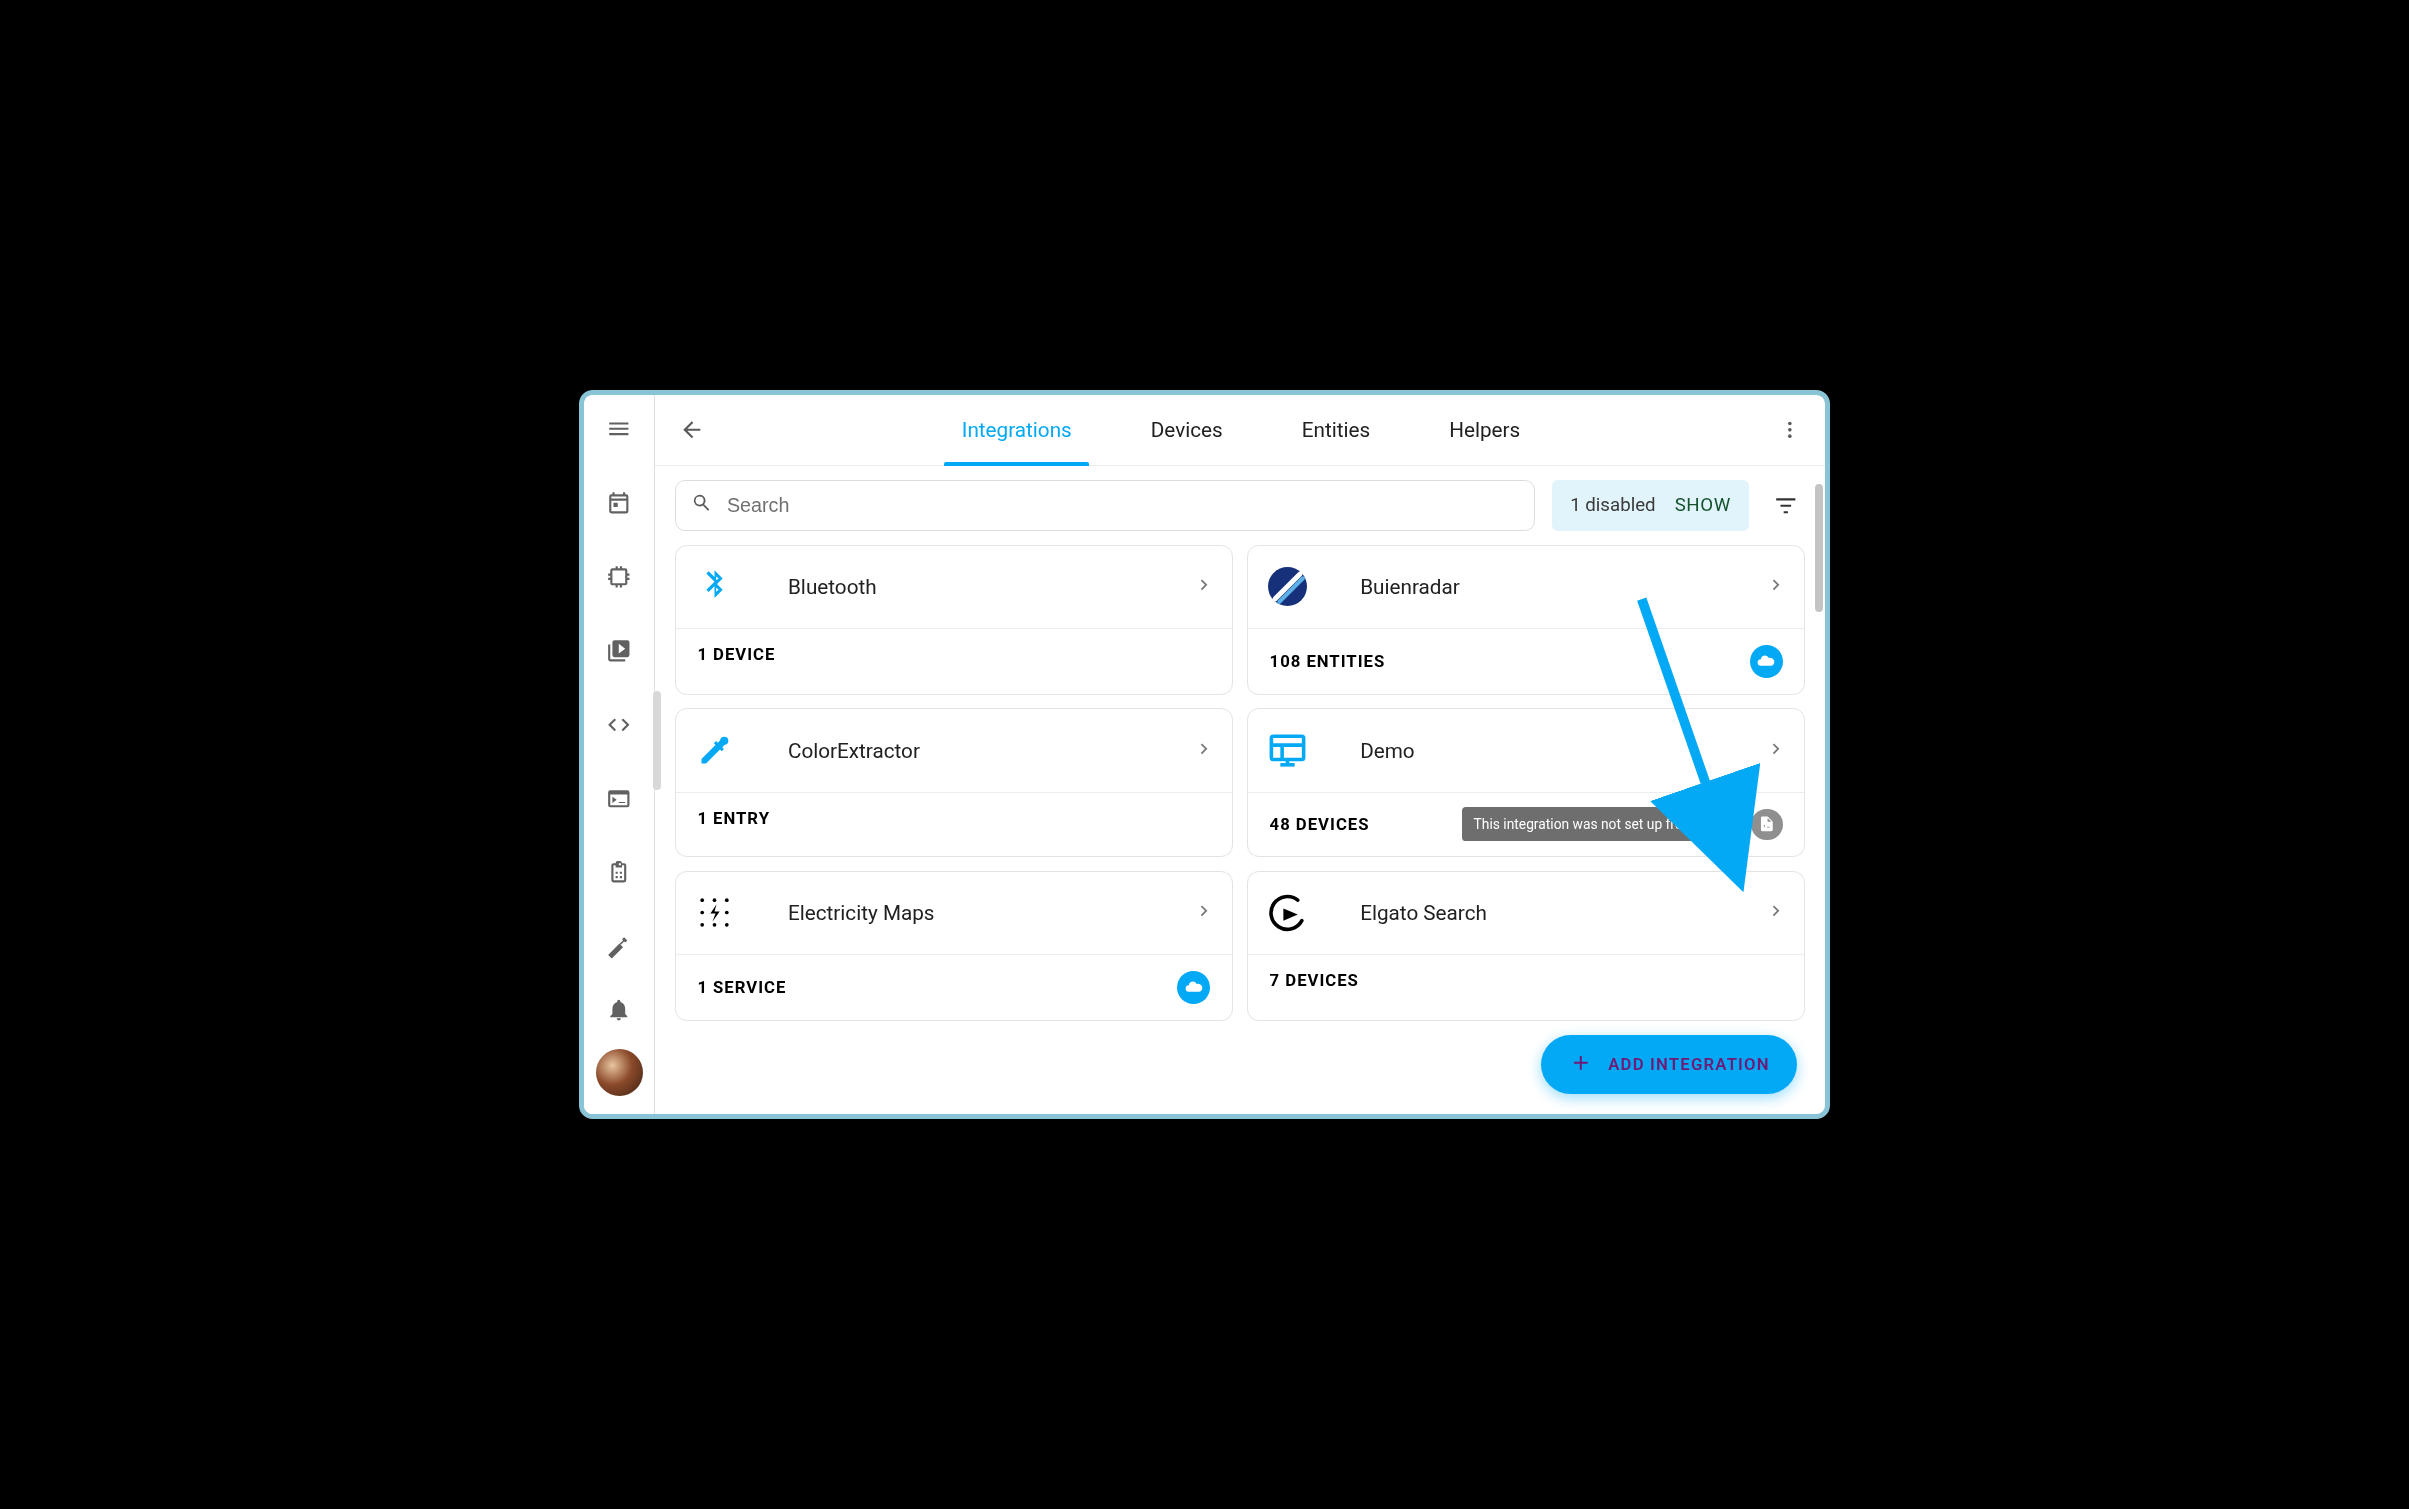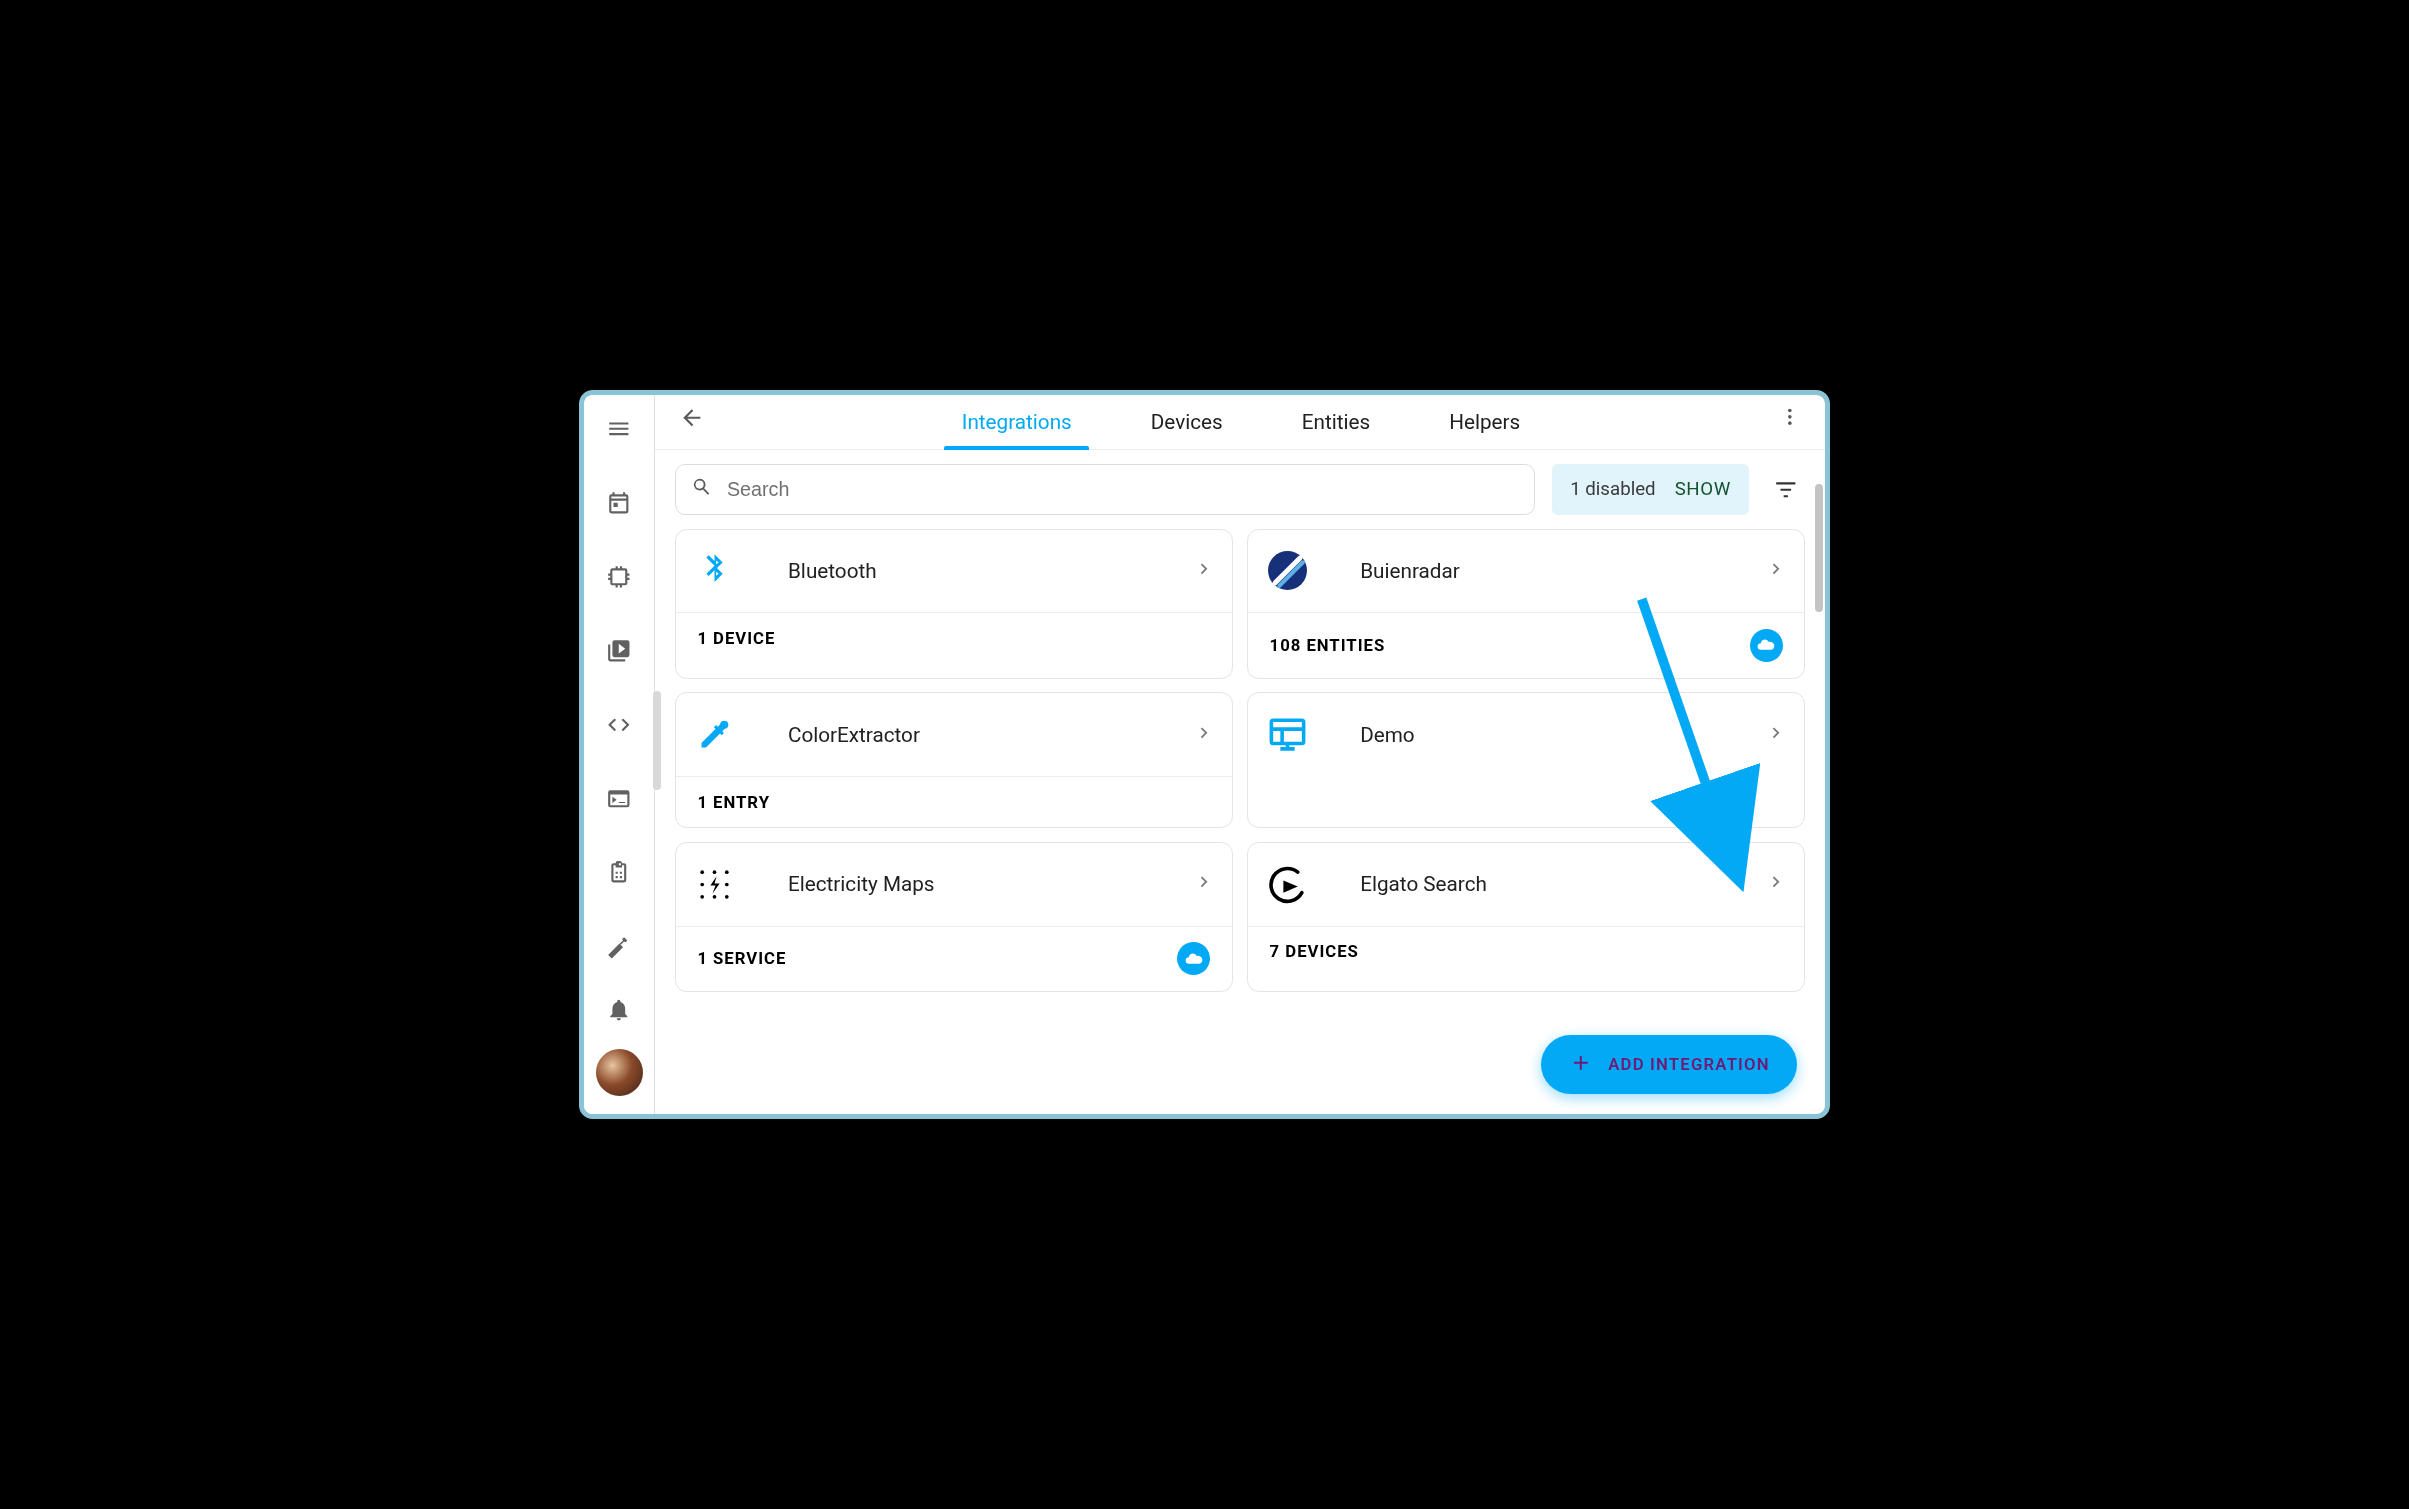--- a/index.html
+++ b/index.html
@@ -58,23 +58,24 @@
   }
 
   
   .main {
     flex: 1;
     display: flex;
     flex-direction: column;
     overflow: hidden;
   }
   .topbar {
-    height: 55px;
+    height: 71px;
     border-bottom: 1px solid #ececec;
     display: flex;
+    align-items: center;
     padding: 0 13.8px;
   }
   .back-btn {
     width: 45px; height: 45px;
     display: flex; align-items: center; justify-content: center;
     color: #5a5a5a;
     cursor: pointer;
   }
   .tabs {
     flex: 1;
@@ -452,20 +453,29 @@
                   <line x1="3" y1="9" x2="21" y2="9"></line>
                   <line x1="9" y1="9" x2="9" y2="17"></line>
                   <line x1="8" y1="20" x2="16" y2="20"></line>
                   <line x1="12" y1="17" x2="12" y2="20"></line>
                 </svg>
             </div>
             <div class="card-title">Demo</div>
             <span class="chev"><svg viewBox="0 0 24 24" width="21.7" height="21.7" fill="currentColor">
                   <path d="M8.59 16.59 13.17 12 8.59 7.41 10 6l6 6-6 6-1.41-1.41z"></path>
                 </svg></span>
+          </div>
+          <div class="card-foot" style="position:relative;">
+            <span class="metric">48 DEVICES</span>
+            <div class="file-badge">
+              <div class="tooltip">This integration was not set up from the UI</div>
+              <svg viewBox="0 0 24 24" width="17.7" height="17.7" fill="currentColor">
+                  <path d="M13 2H6a2 2 0 0 0-2 2v16a2 2 0 0 0 2 2h12a2 2 0 0 0 2-2V9l-7-7m0 2 5 5h-5V4M8 13l2 2-2 2v-4m4 3h4v1h-4v-1z"></path>
+                </svg>
+            </div>
           </div>
         </div>
 
         <div class="card">
           <div class="card-head">
             <div class="card-icon">
               <svg viewBox="0 0 40 40" width="41" height="41" fill="#000">
                   <circle cx="8" cy="8" r="1.8"></circle>
                   <circle cx="20" cy="8" r="1.8"></circle>
                   <circle cx="32" cy="8" r="1.8"></circle>

